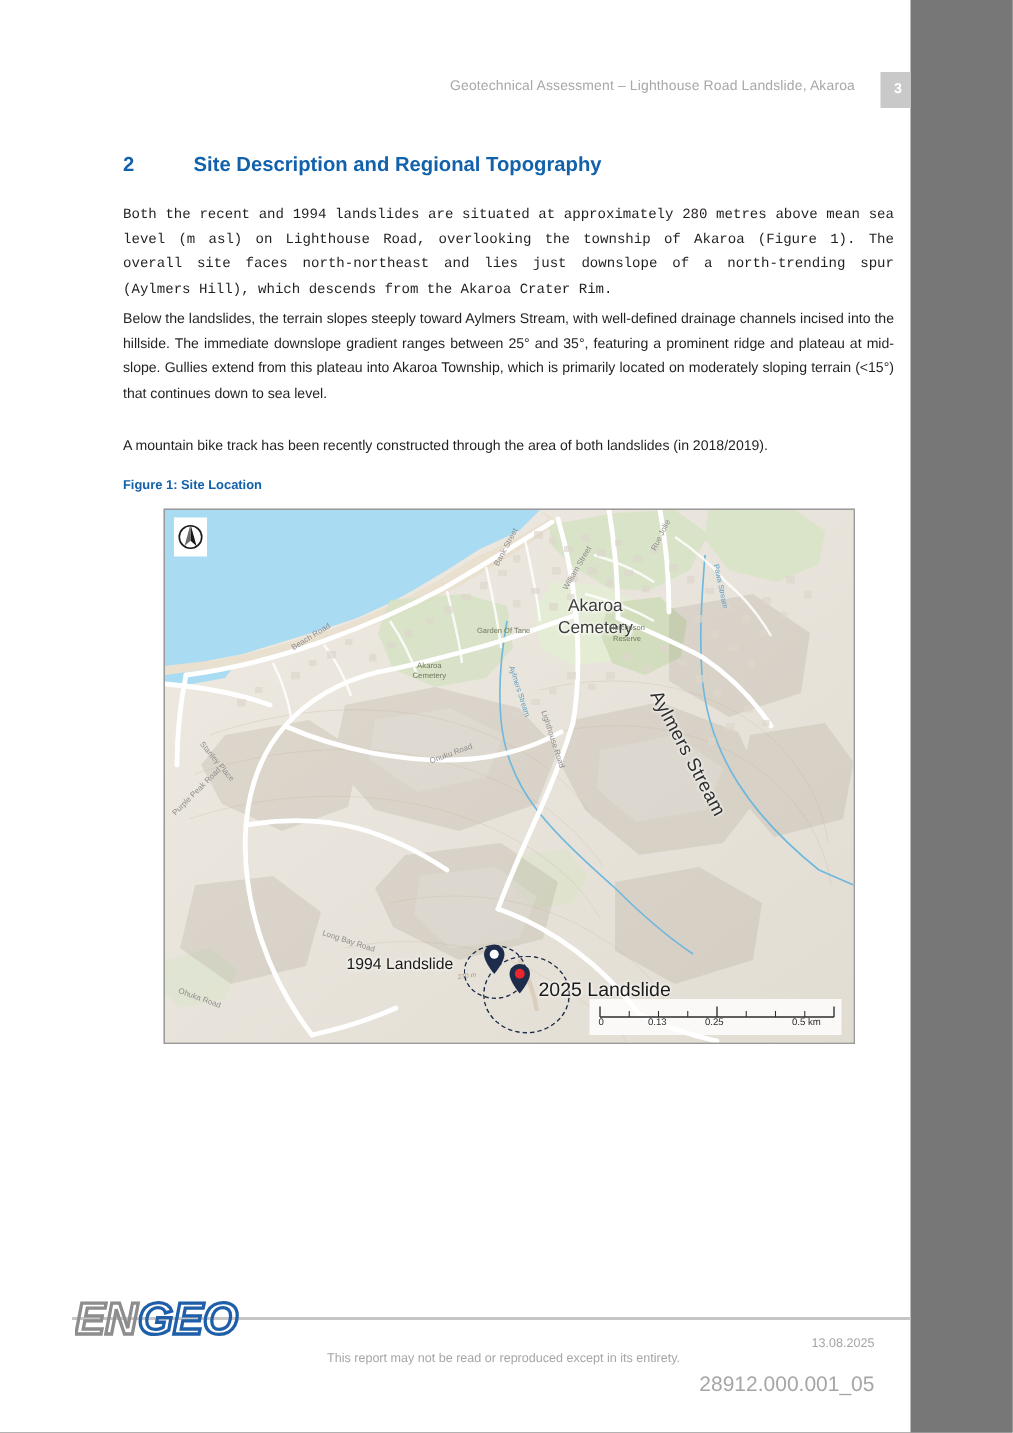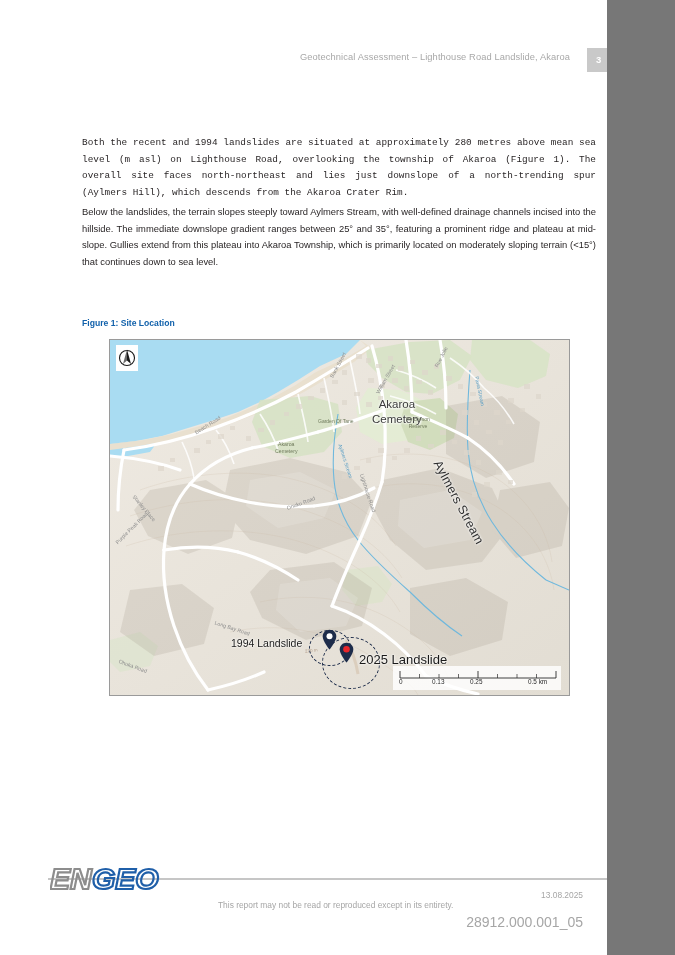--- a/index.html
+++ b/index.html
@@ -349,23 +349,27 @@
 
 <div class="page">
 
   <div class="header">
     <div class="header-title">Geotechnical Assessment – Lighthouse Road Landslide, Akaroa</div>
     <div class="page-number-box">
       <div class="page-number">3</div>
     </div>
   </div>
 
+  <div class="section-heading">
+    <span class="section-num">2</span><span>Site Description and Regional Topography</span>
+  </div>
 
   <div class="body-block p1">Both the recent and 1994 landslides are situated at approximately 280 metres above mean sea level (m asl) on Lighthouse Road, overlooking the township of Akaroa (Figure 1). The overall site faces north-northeast and lies just downslope of a north-trending spur (Aylmers Hill), which descends from the Akaroa Crater Rim.</div>
   <div class="body-block p2">Below the landslides, the terrain slopes steeply toward Aylmers Stream, with well-defined drainage channels incised into the hillside. The immediate downslope gradient ranges between 25° and 35°, featuring a prominent ridge and plateau at mid-slope. Gullies extend from this plateau into Akaroa Township, which is primarily located on moderately sloping terrain (&lt;15°) that continues down to sea level.</div>
+  <div class="body-block p3">A mountain bike track has been recently constructed through the area of both landslides (in 2018/2019).</div>
 
   <div class="figure-caption">Figure 1: Site Location</div>
 
   <div class="map-frame">
     <div class="map-canvas">
       <svg class="map-svg" viewBox="0 0 459 355" preserveAspectRatio="none">
         <defs>
           <linearGradient id="hillshade" x1="0" y1="0" x2="1" y2="1">
             <stop offset="0%" stop-color="#efeae2"></stop>
             <stop offset="100%" stop-color="#e2ddd3"></stop>

